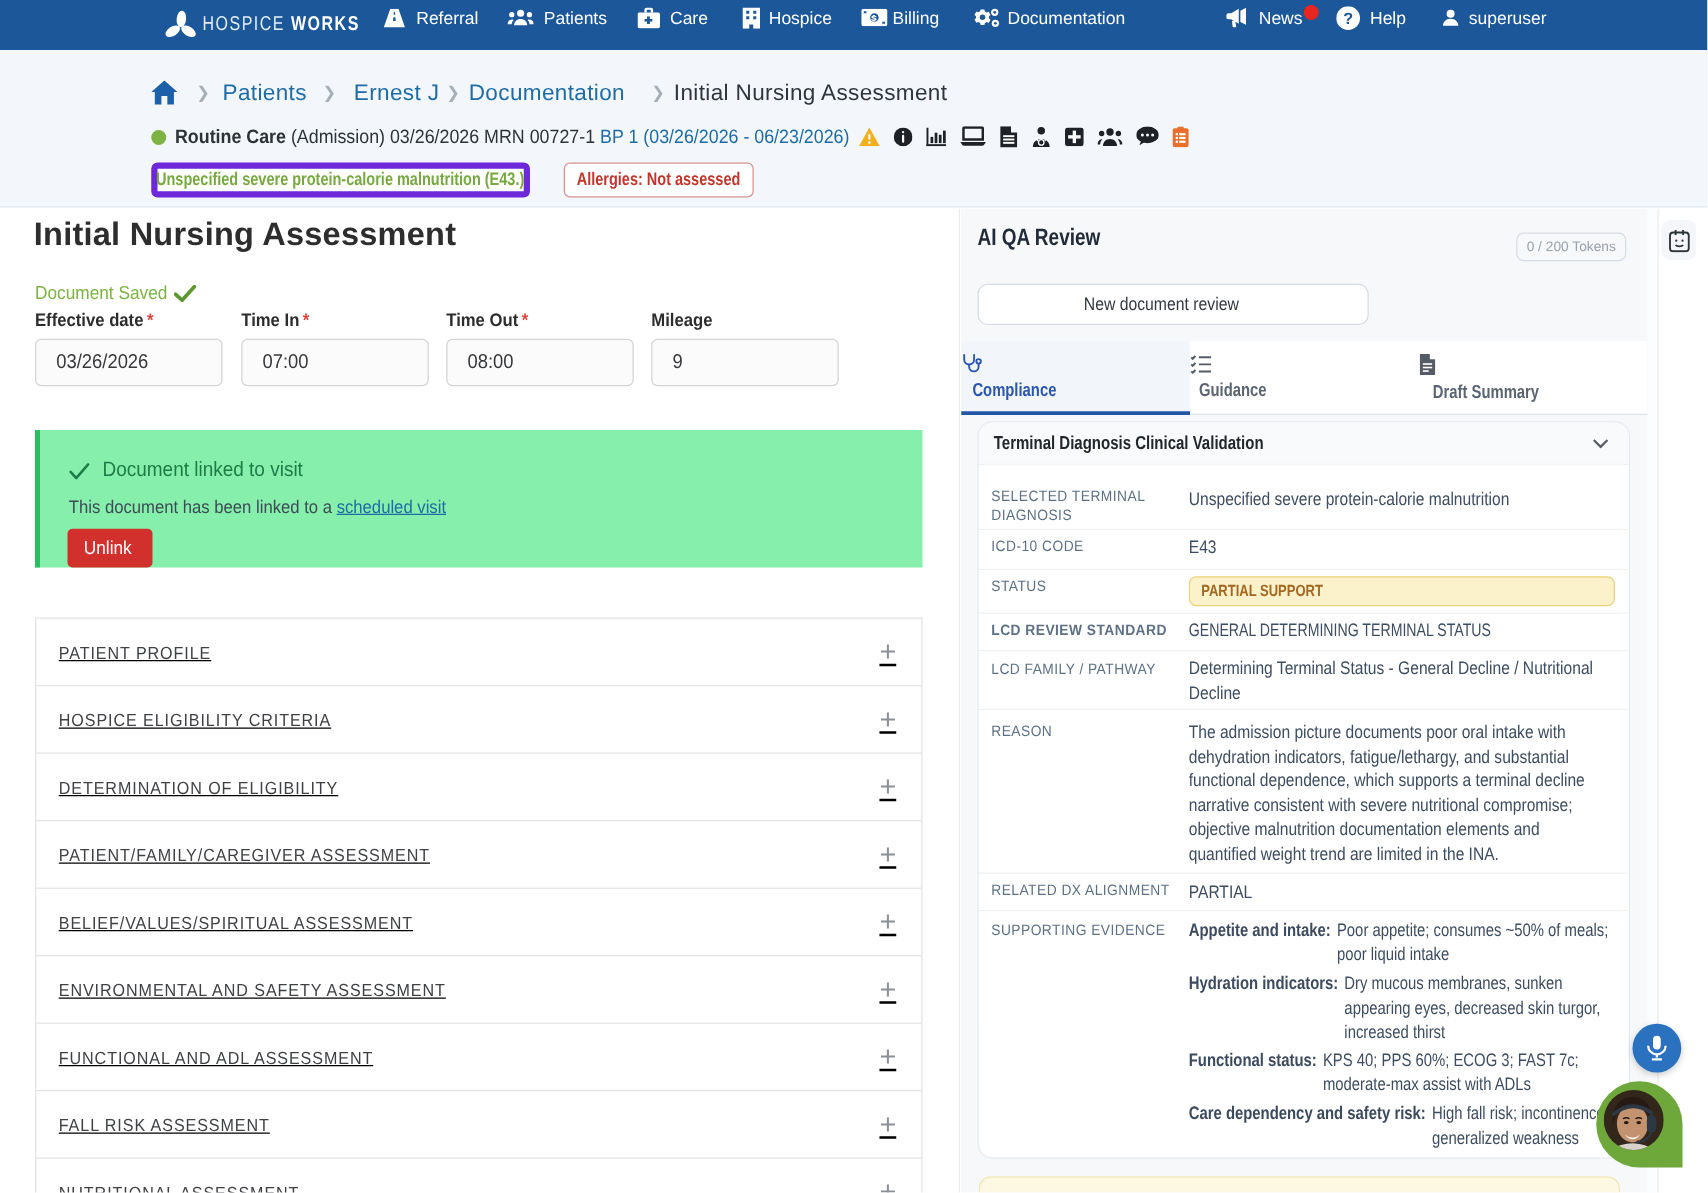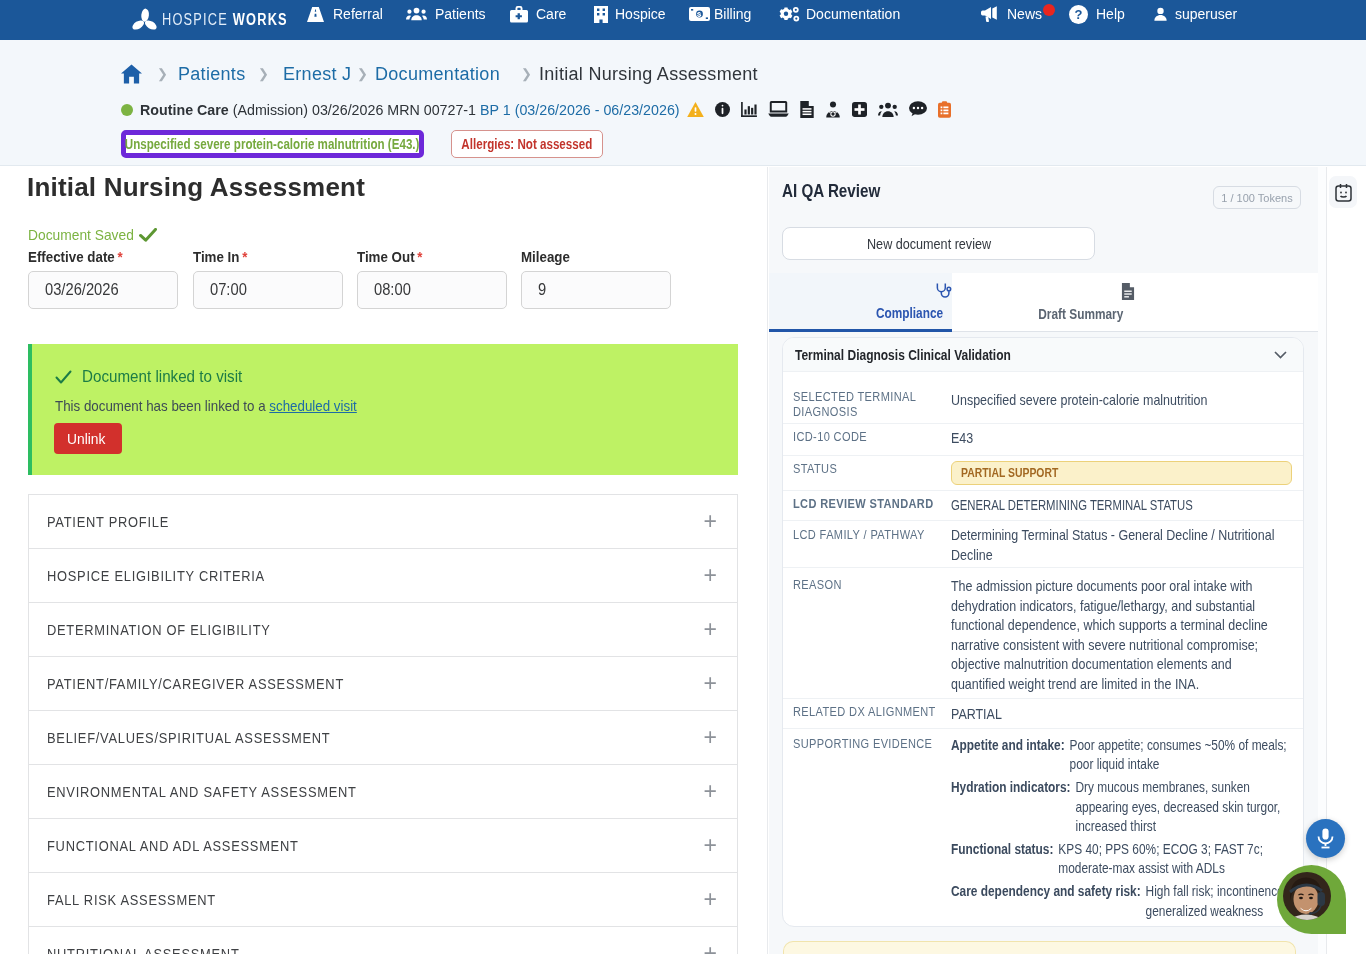--- a/index.html
+++ b/index.html
@@ -33,40 +33,40 @@
 .badge.g { left:121px; width:303px; border:5px solid #6d28d9; color:#76a93e; }
 .badge.r { left:451px; width:152px; border:1px solid #d6928d; color:#c2342c; }
 
 
 .left { position:absolute; top:167px; left:0; width:768px; height:787px; background:#fff; border-right:1px solid #e8eaed; }
 .h1 { position:absolute; top:172px; left:27px; font-size:26px; font-weight:700; color:#2d2d2d; letter-spacing:0.2px; }
 .saved { position:absolute; top:226px; left:28px; font-size:15px; color:#7cb342; display:flex; align-items:center; }
 .flabel { position:absolute; top:249px; font-size:14.5px; font-weight:700; color:#2d2d2d; white-space:nowrap; }
 .flabel .req { color:#e0433c; margin-left:3px; }
 .finput { position:absolute; top:271px; width:150px; height:38px; background:#fbfbfc; border:1px solid #d4d4d4; border-radius:5px; font-size:16px; color:#37383a; display:flex; align-items:center; padding-left:16px; }
-.alert { position:absolute; top:344px; left:28px; width:710px; height:131px; background:#bef264; border-left:4px solid #2dbd61;text-decoration:underline; }
+.alert { position:absolute; top:344px; left:28px; width:710px; height:110px; background:#86efac; border-left:4px solid #2dbd61;text-decoration:underline; }
 .alert .t { position:absolute; top:23px; left:23px; font-size:16.5px; color:#1c7c46; display:flex; align-items:center; gap:10px; }
 .alert .d { position:absolute; top:54px; left:23px; font-size:14.5px; color:#3d4b55; }
 .alert .d a { color:#1d6ca6; }
 .unlink { position:absolute; top:79px; left:22px; width:68px; height:31px; background:#d2302c; color:#fff; font-size:15px; border-radius:4px; display:flex; align-items:center; justify-content:center; }
 .acc { position:absolute; top:494px; left:28px; width:710px; border:1px solid #e2e3e5; border-bottom:none; background:#fff; }
-.accrow { height:54px; border-bottom:1px solid #e2e3e5; display:flex; align-items:center; justify-content:space-between; padding:0 20px 0 18px; }
+.accrow { height:54px; border-bottom:1px solid #e2e3e5; display:flex; align-items:center; justify-content:space-between; padding:0 20px 0 18px;text-decoration:underline; }
 .accrow .txt { font-size:14px; color:#3f4144; letter-spacing:0.8px; }
 .accrow .plus { color:#8d9299; font-size:23px; font-weight:400; }
 
 
 .right { position:absolute; top:167px; left:769px; width:557px; height:787px; background:#f6f8fa; }
 .aiq-h { position:absolute; top:180px; left:782px; font-size:19px; font-weight:700; color:#222b3a; }
 .tokens { position:absolute; top:186px; left:1213px; width:88px; height:23px; border:1px solid #d7dce3; border-radius:6px; color:#98a1ad; font-size:11px; display:flex; align-items:center; justify-content:center; }
 .newdoc { position:absolute; top:227px; left:782px; width:313px; height:33px; background:#fff; border:1px solid #d7dce3; border-radius:8px; font-size:14.5px; color:#33383f; display:flex; align-items:center; justify-content:center; }
 .datebox { position:absolute; top:227px; left:1104px; width:199px; height:33px; background:#fff; border:1px solid #d7dce3; border-radius:8px; display:flex; align-items:center; padding:0 8px 0 12px; }
 .datebox .dt { font-size:13.5px; font-weight:700; color:#2e3338; }
 .datebox .latest { background:#dbe7fa; color:#3069c0; font-size:11px; border-radius:8px; padding:2px 7px; white-space:nowrap; }
 .tabs { position:absolute; top:273px; left:769px; width:549px; height:59px; display:flex; background:#fff; border-bottom:1px solid #dfe3e9; }
-.tab { width:183px; height:59px; display:flex; flex-direction:column; align-items:flex-end; justify-content:center; gap:5px; font-size:15px; font-weight:700; color:#5b6572; }
+.tab { width:183px; height:59px; display:flex; flex-direction:column; align-items:flex-start; justify-content:center; gap:5px; font-size:15px; font-weight:700; color:#5b6572; }
 .tab.active { background:#f2f6fa; color:#2b55b0; border-bottom:3px solid #2155a8; }
 .tab .lbl-t { display:inline-block; transform:scaleX(0.79); transform-origin:50% 50%; white-space:nowrap; }
 .card { position:absolute; top:337px; left:782px; width:522px; height:590px; background:#fff; border:1px solid #e5e9ef; border-radius:12px; overflow:hidden; }
 .card-h { height:34px; background:#f8fafb; border-bottom:1px solid #eef1f4; display:flex; align-items:center; justify-content:space-between; padding:0 16px 0 12px; }
 .card-h .t { font-size:15px; font-weight:700; color:#23262b; }
 .crow { display:flex; border-bottom:1px solid #eef1f4; padding:0 8px 0 10px; }
 .crow:last-child { border-bottom:none; }
 .crow .lbl { width:158px; flex:none; font-size:12px; color:#5d7186; letter-spacing:0.4px; line-height:14.5px; padding-top:7px; }
 .crow .val { flex:1; font-size:14.5px; color:#3d4c60; line-height:19.5px; padding-top:5px; overflow:hidden; }
 .pre { white-space:pre; }
@@ -337,32 +337,43 @@
         <span class="plus">+</span>
       </div>
     <div class="accrow">
         <span class="txt cx92">NUTRITIONAL ASSESSMENT</span>
         <span class="plus">+</span>
       </div>
   </div>
 
   <div class="right"></div>
   <div class="aiq-h"><span class="cx80">AI QA Review</span></div>
-  <div class="tokens">1 / 100 Tokens</div>
+  <div class="tokens">0 / 200 Tokens</div>
   <div class="newdoc">
       <span class="cx87">New document review</span>
     </div>
   <div class="tabs">
     <div class="tab active">
       <svg width="17" height="17" viewBox="0 0 18 18" fill="none" stroke="#2b55b0" stroke-width="1.6">
           <path d="M2.5 1.5 V6 a4.2 4.2 0 0 0 8.4 0 V1.5"></path>
           <path d="M6.7 10.2 V12 a4 4 0 0 0 8 0 V9.7"></path>
           <circle cx="14.7" cy="7.5" r="1.9"></circle>
         </svg>
       <span class="lbl-t">Compliance</span>
+    </div>
+    <div class="tab">
+      <svg width="17" height="15" viewBox="0 0 18 16" fill="none" stroke="#555c66" stroke-width="1.7">
+          <path d="M1 2 L2.2 3.2 L4.6 0.8"></path>
+          <path d="M7.5 2 H18"></path>
+          <path d="M1 8 L2.2 9.2 L4.6 6.8"></path>
+          <path d="M7.5 8 H18"></path>
+          <path d="M1 14 L2.2 15.2 L4.6 12.8"></path>
+          <path d="M7.5 14 H18"></path>
+        </svg>
+      <span class="lbl-t">Guidance</span>
     </div>
     <div class="tab">
       <svg width="14" height="17" viewBox="0 0 15 18" fill="#555c66">
           <path d="M1 0 H9.5 L14 4.5 V18 H1 Z M9.5 0 V4.5 H14 Z" fill-rule="evenodd"></path>
           <rect x="3.5" y="8" width="8" height="1.4" fill="#fff"></rect>
           <rect x="3.5" y="11" width="8" height="1.4" fill="#fff"></rect>
           <rect x="3.5" y="14" width="5" height="1.4" fill="#fff"></rect>
         </svg>
       <span class="lbl-t">Draft Summary</span>
     </div>

